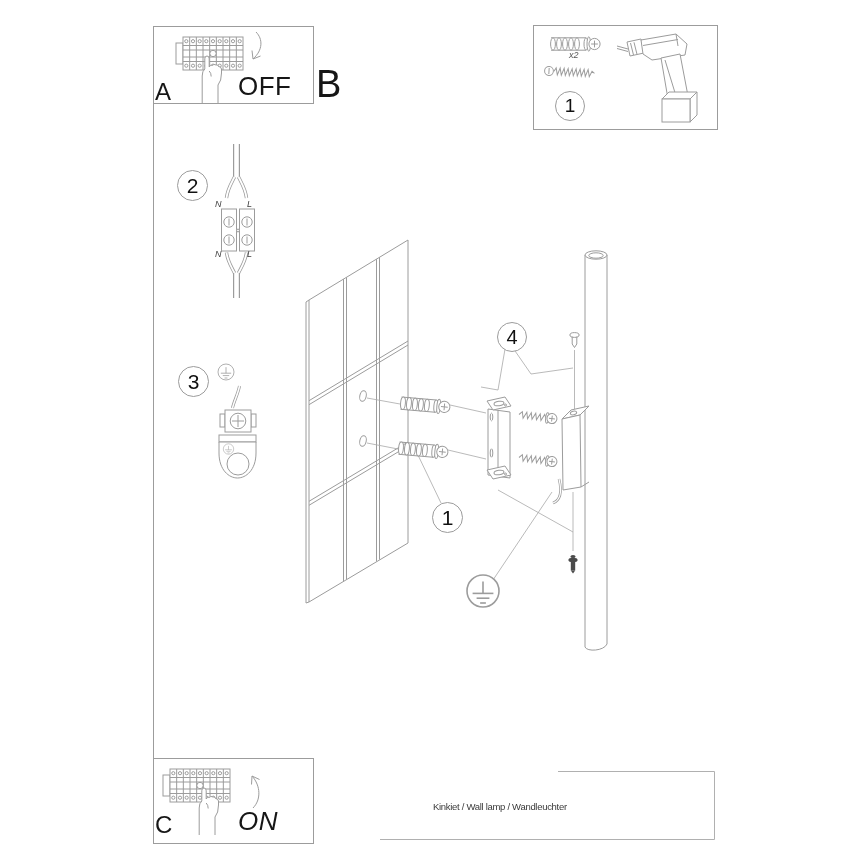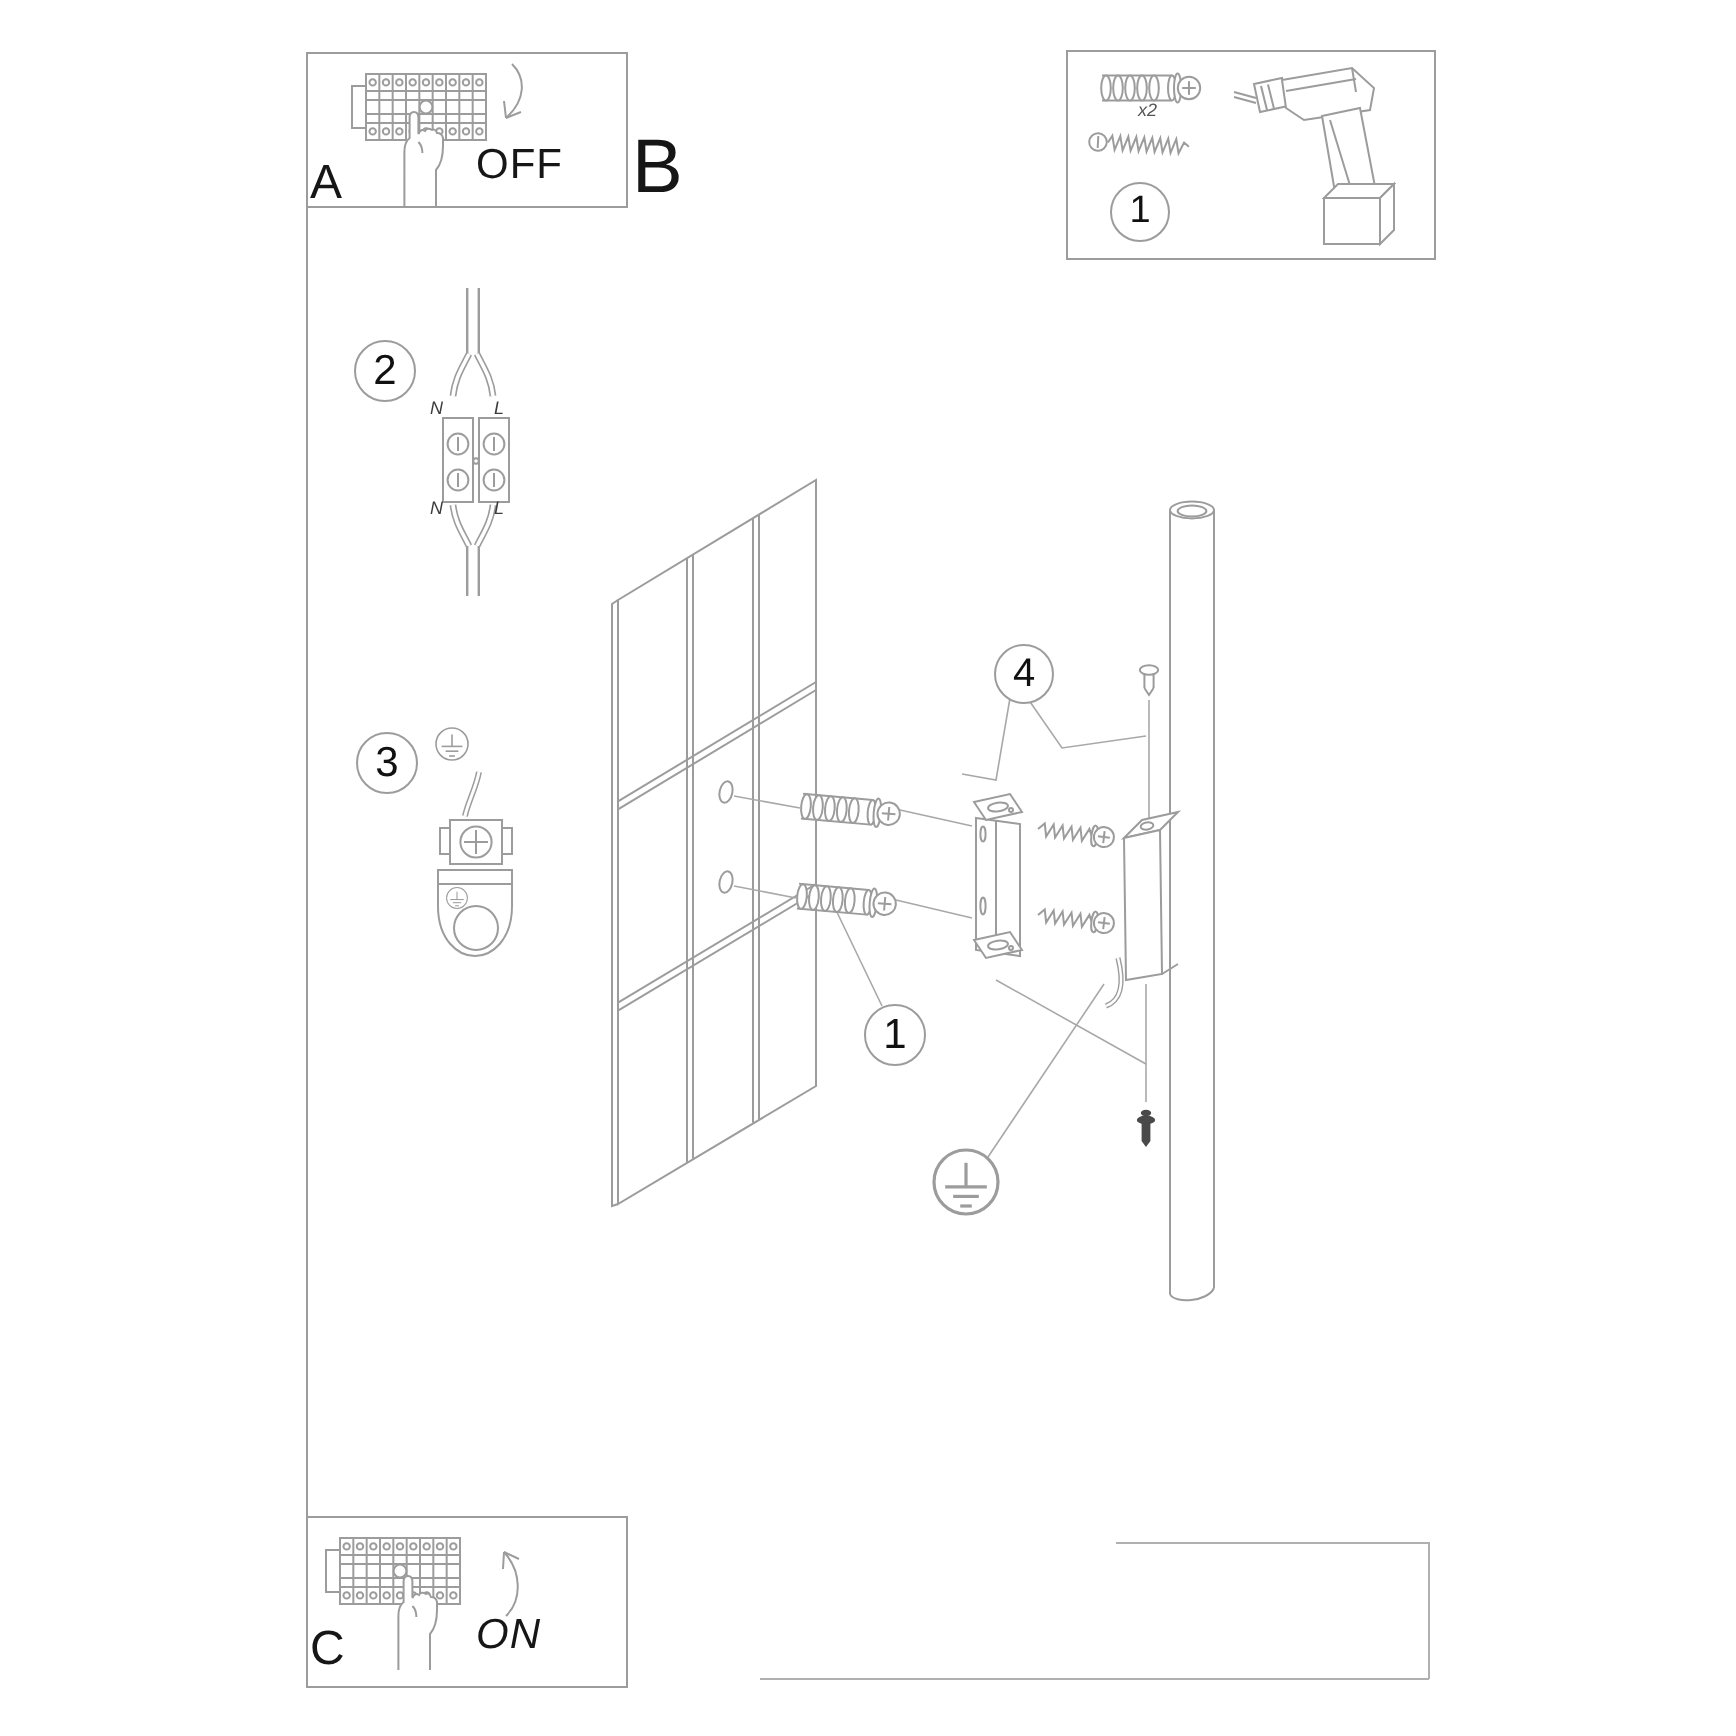--- a/index.html
+++ b/index.html
@@ -1,21 +1,21 @@
 <!DOCTYPE html>
 <html><head>
 <meta charset="utf-8">
 <style>
   html,body{margin:0;padding:0;background:#fff;}
   #sheet{position:relative;width:868px;height:868px;background:#fff;overflow:hidden;
          font-family:"Liberation Sans","DejaVu Sans",sans-serif;color:#161616;}
   #lineart{position:absolute;left:0;top:0;z-index:1;}
   .txt{position:absolute;z-index:2;white-space:nowrap;color:#161616;}
   .step-letter{font-size:24px;}
-  .action{font-size:21px;letter-spacing:.5px;}
+  .action{font-size:26px;letter-spacing:.5px;}
   .circ{position:absolute;z-index:2;border:1px solid #9c9c9c;border-radius:50%;
         background:#fff;display:flex;align-items:center;justify-content:center;
         color:#111;}
   .circ.big{width:28px;height:28px;font-size:20px;}
   .circ.mid{width:29px;height:29px;font-size:21px;}
   .tiny{font-size:9px;color:#3c3c3c;font-style:italic;}
   .footer-line{font-size:9.5px;letter-spacing:-0.3px;color:#3a3a3a;line-height:14px;}
 </style>
 </head>
 <body>
@@ -284,15 +284,16 @@
 <div class="circ mid" style="left:178px;top:366px;">3</div>
 <div class="circ mid" style="left:432px;top:502px;">1</div>
 <div class="circ big" style="left:497px;top:322px;">4</div>
 
 <div class="txt tiny" style="left:215px;top:199px;">N</div>
 <div class="txt tiny" style="left:247px;top:199px;">L</div>
 <div class="txt tiny" style="left:215px;top:249px;">N</div>
 <div class="txt tiny" style="left:247px;top:249px;">L</div>
 
 <div class="txt" style="left:433px;top:800px;">
+  <div class="footer-line">Kinkiet / Wall lamp / Wandleuchter</div>
 </div>
 
 </div>
 
 </body></html>

